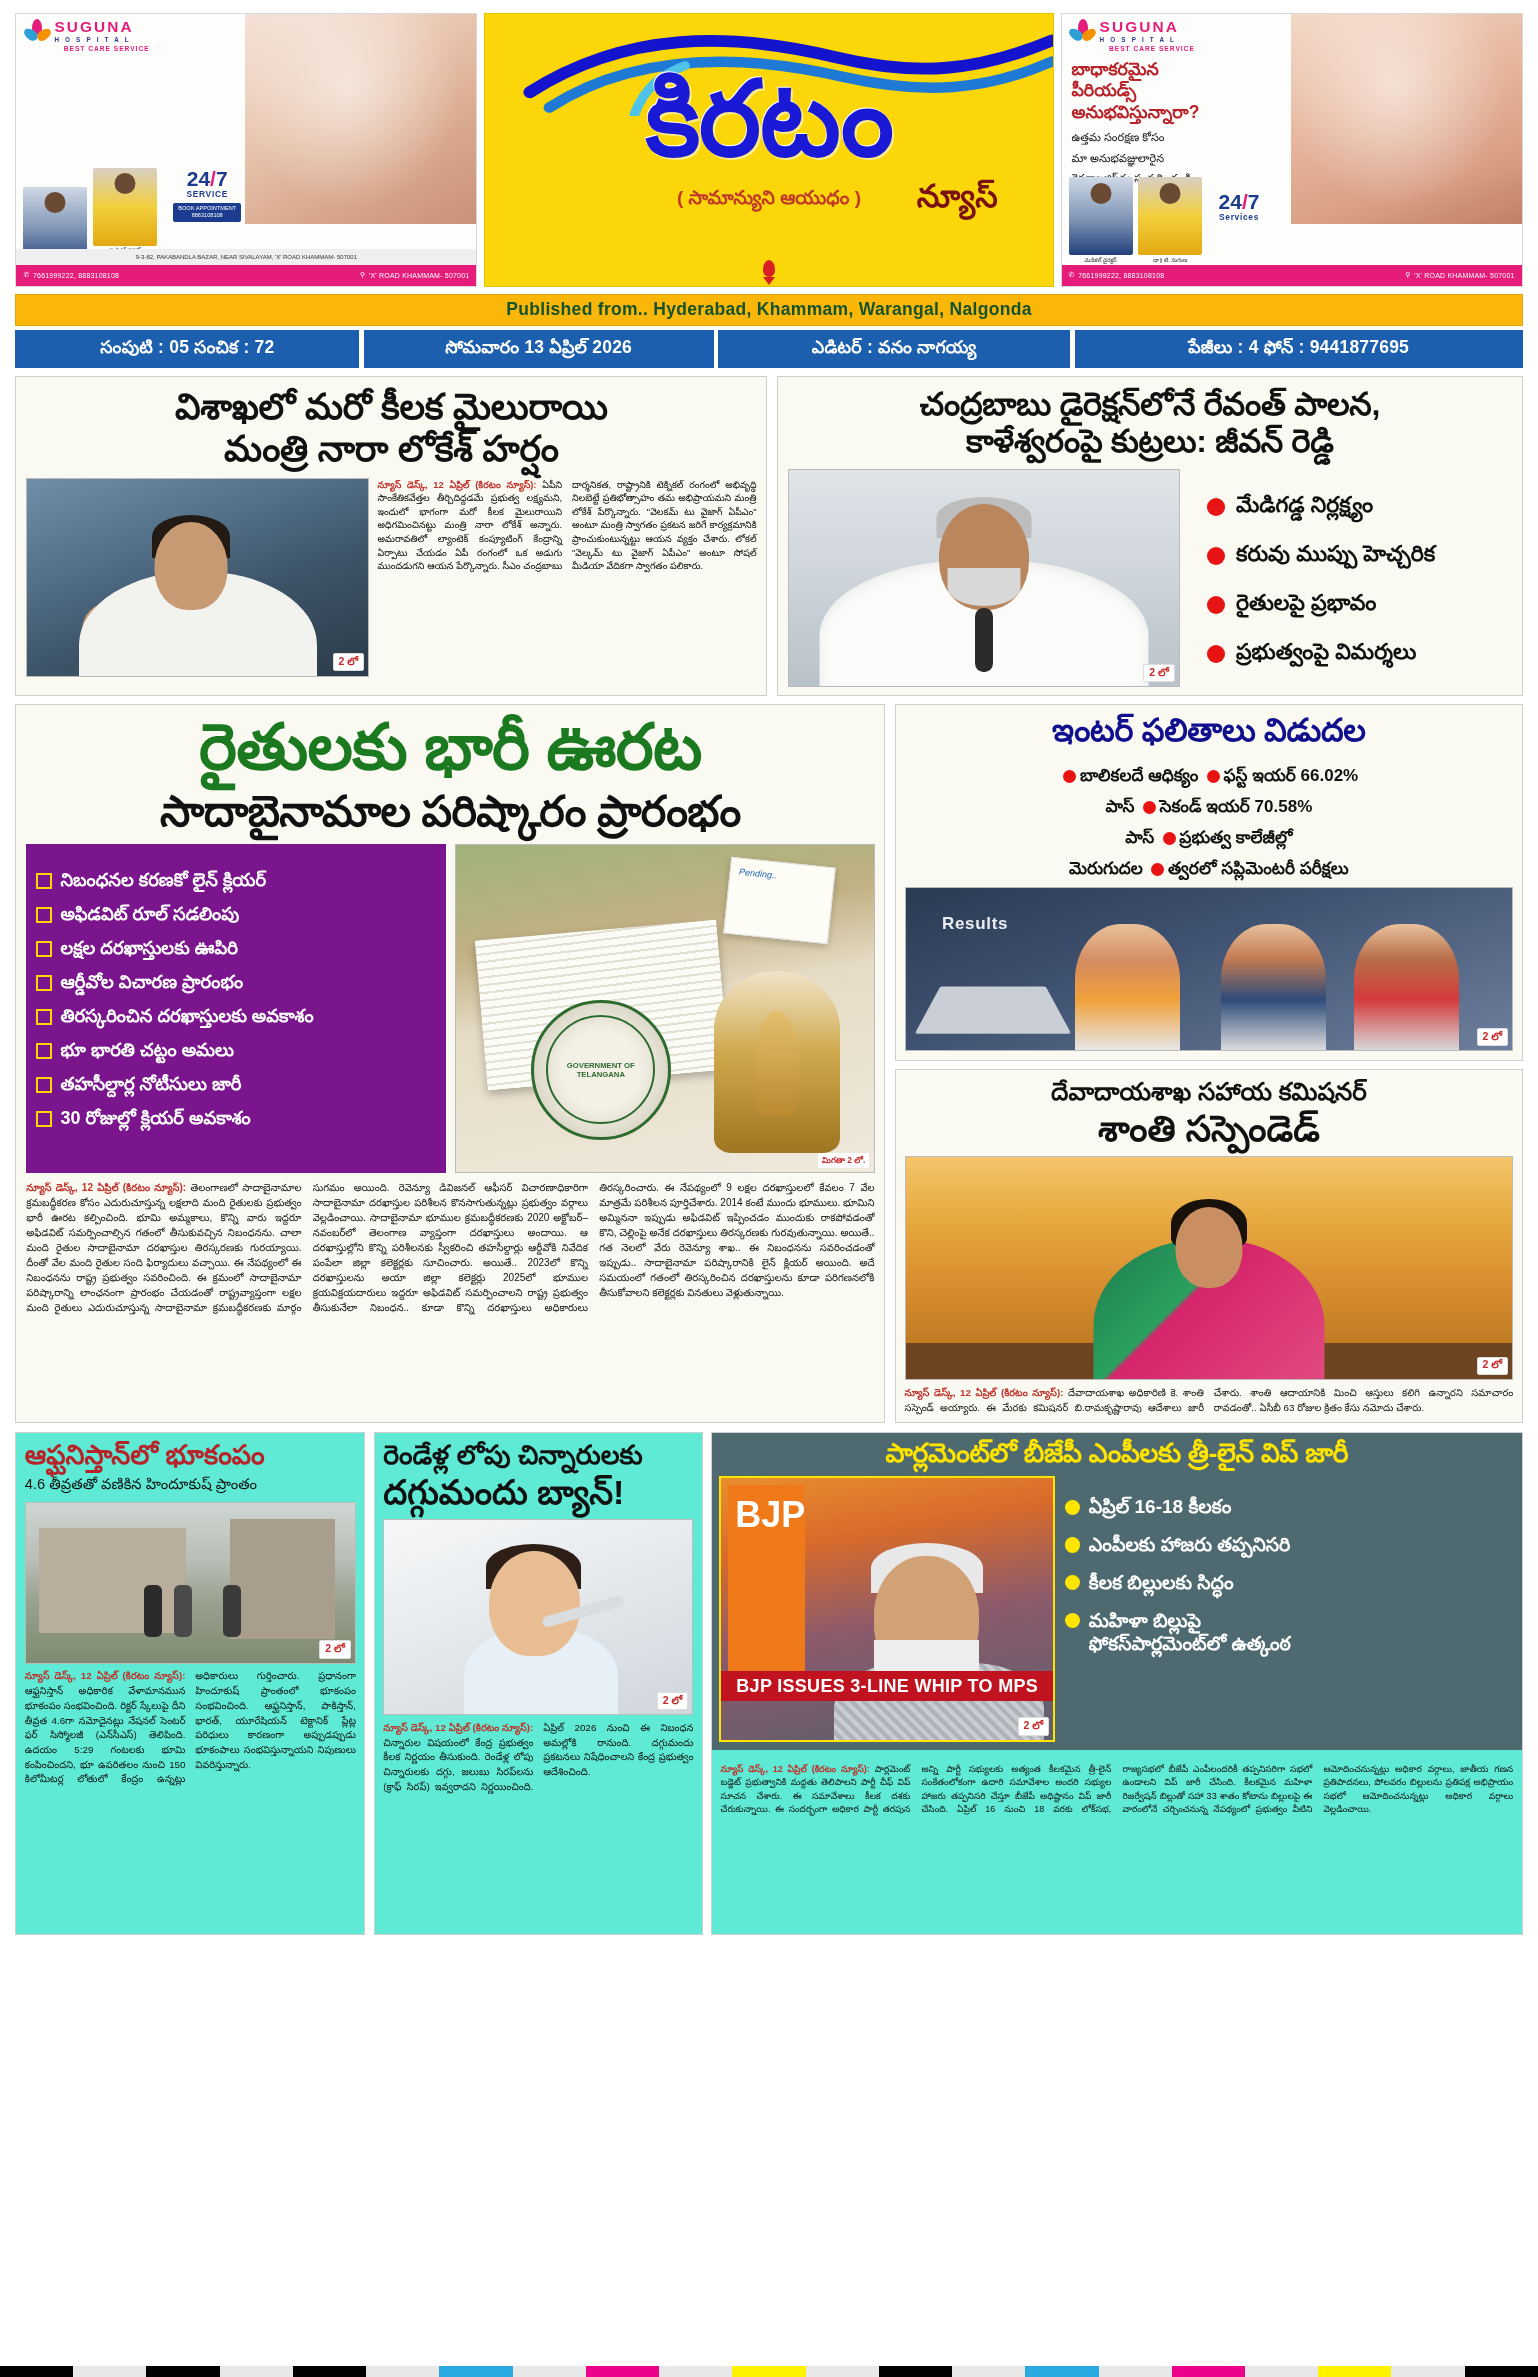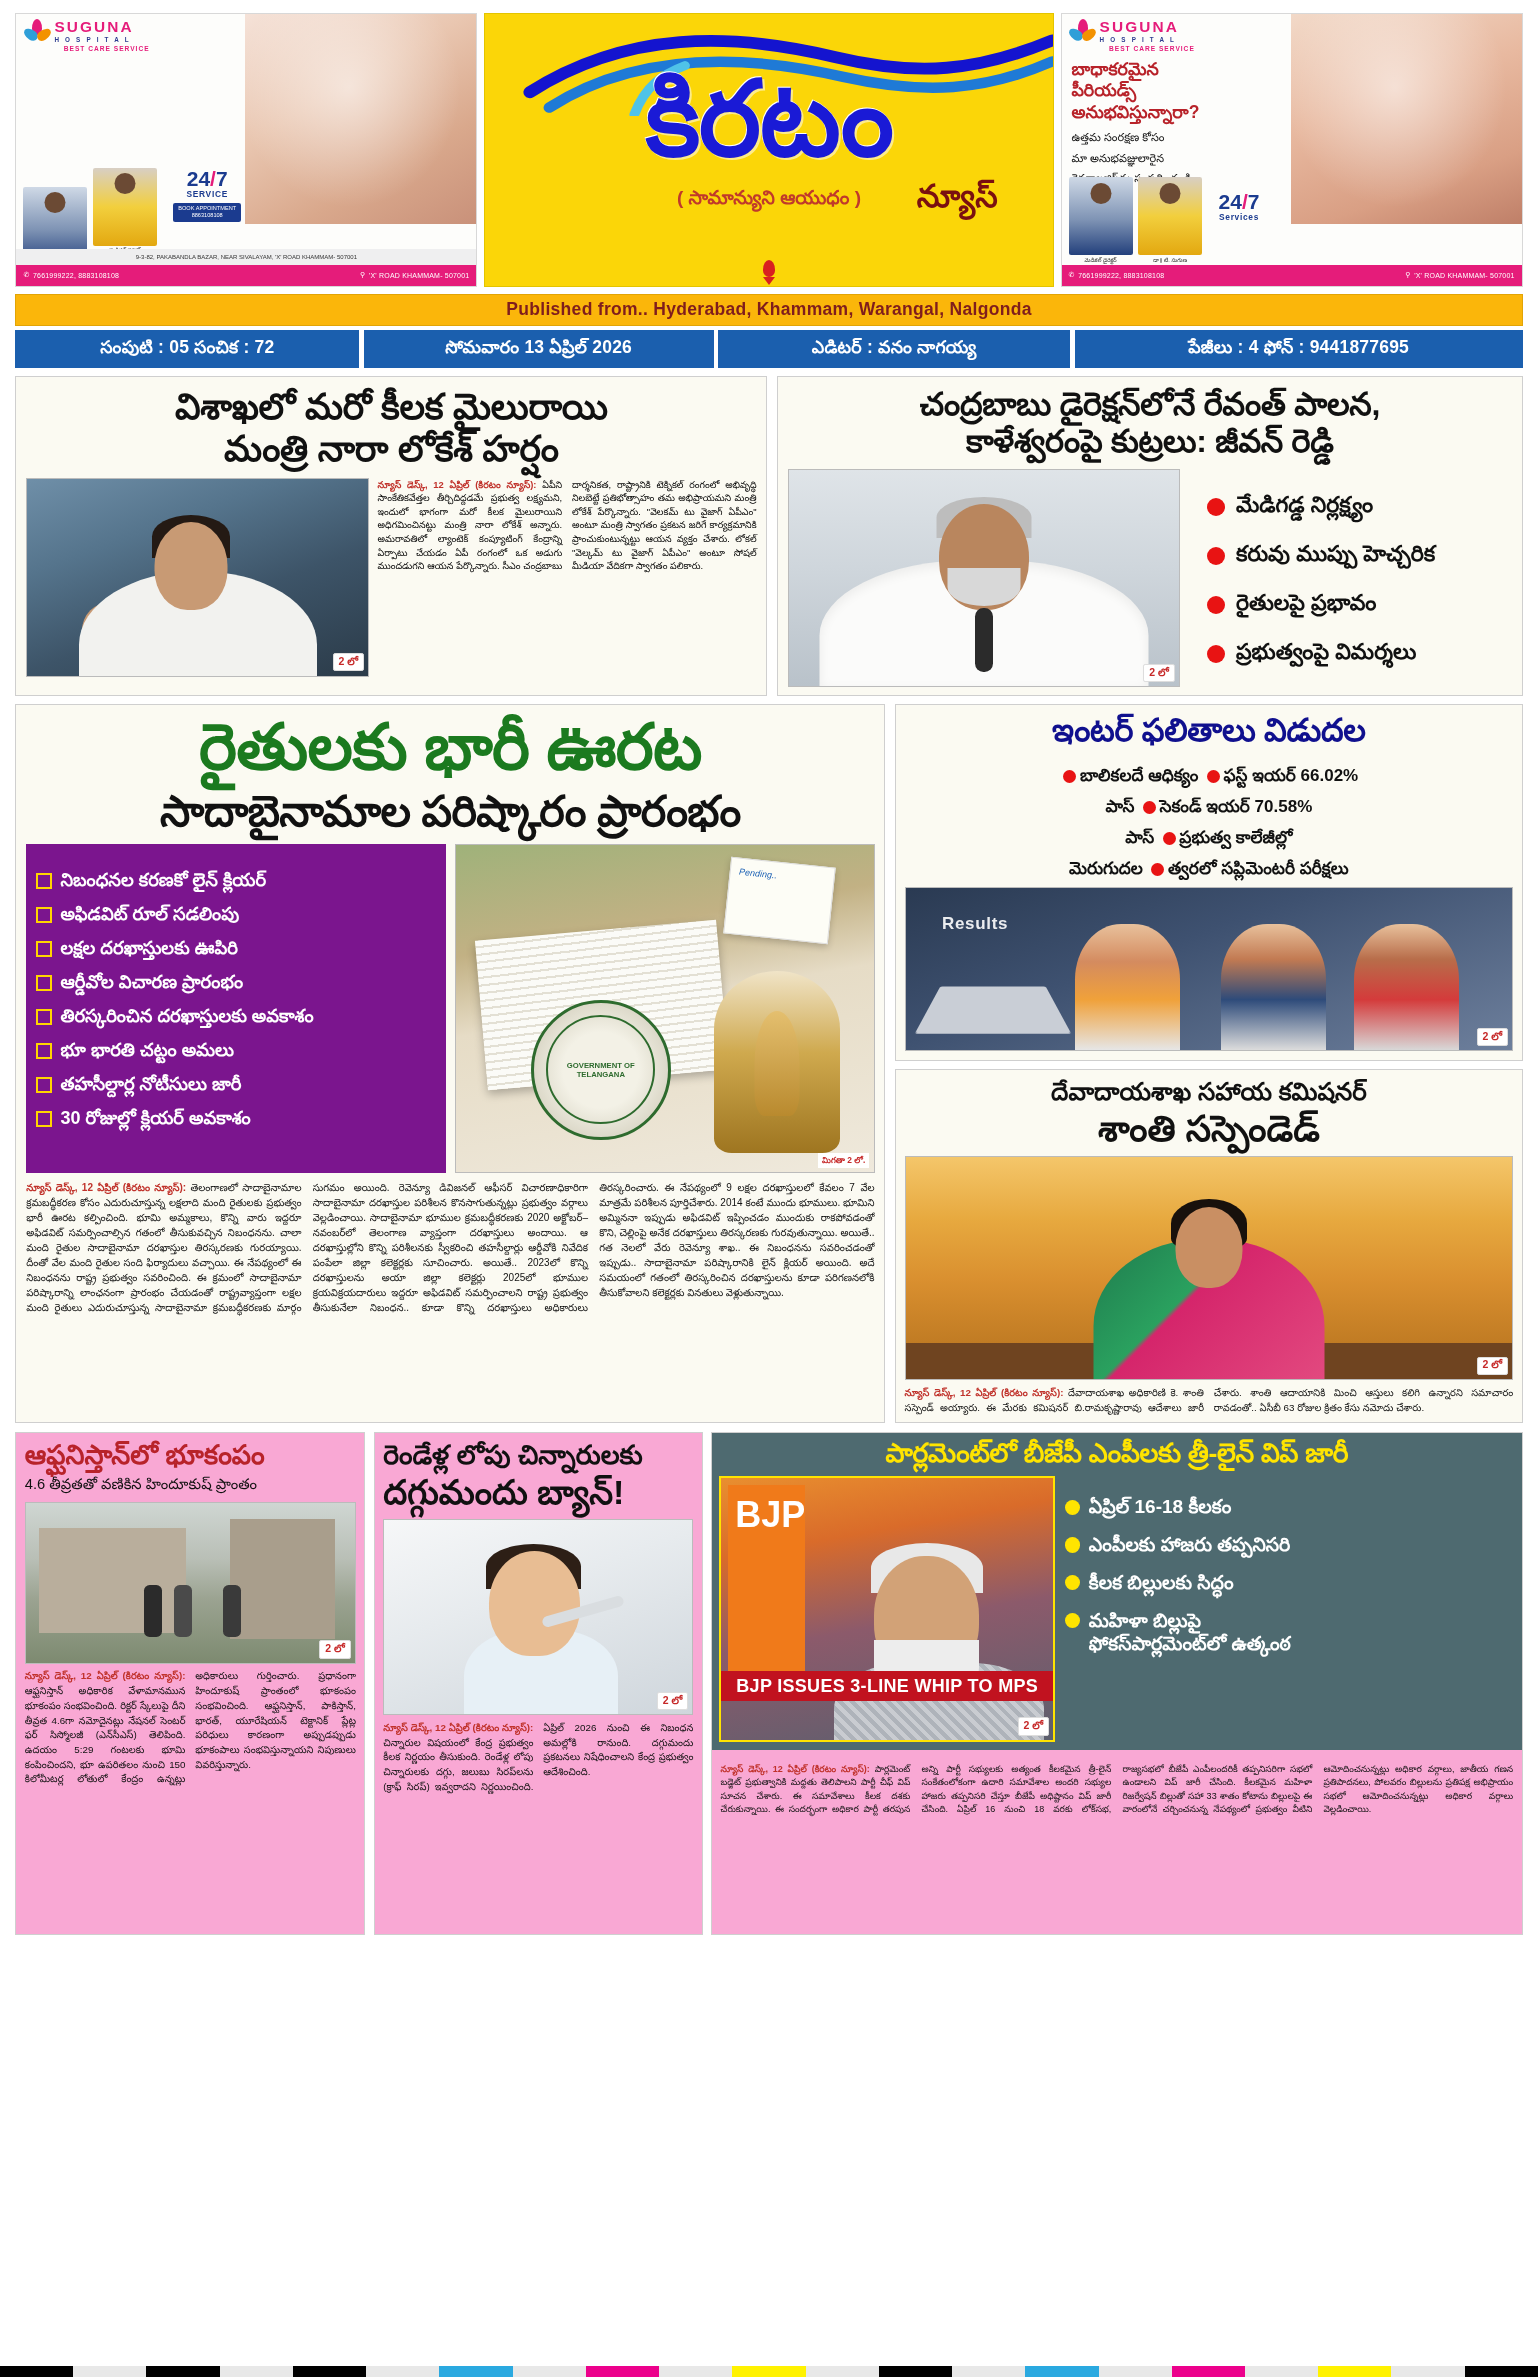--- a/index.html
+++ b/index.html
@@ -65,21 +65,21 @@
   .mh-sub { position:absolute; top:173px; left:0; right:0; text-align:center; font-size:19px; font-weight:bold; color:#c0392b;}
   .mh-news { position:absolute; top:164px; right:55px; font-size:32px; font-weight:bold; color:#7a1010;}
   .mh-loc { position:absolute; bottom:7px; left:0; right:0; text-align:center; }
   .mh-pin { display:inline-block; width:12.6px;height:17px; background:#d92020;
       border-radius:50% 50% 50% 50%/60% 60% 40% 40%; position:relative;}
   .mh-pin:after{content:"";position:absolute;left:50%;top:100%;transform:translateX(-50%);
       border-left:6.3px solid transparent;border-right:6.3px solid transparent;border-top:8.4px solid #d92020;}
 
   
   .pub-bar { margin-top:7px; height:32px; background:#fbb60a; border:0.7px solid #e2a406;
-     display:flex; align-items:center; justify-content:center; font-size:17.5px; font-weight:bold; color:#7f1d1d; letter-spacing:0.3px;}
+     display:flex; align-items:center; justify-content:center; font-size:17.5px; font-weight:bold; color:#14532d; letter-spacing:0.3px;}
 
   
   .info-bar { margin-top:4.2px; display:flex; gap:4.2px; height:38px; }
   .info-cell { background:#1b5fae; color:#fff; display:flex; align-items:center; justify-content:center;
       font-size:17.5px; font-weight:bold; letter-spacing:0.2px; }
   .ic1{width:344px;} .ic2{width:350px;} .ic3{flex:1;} .ic4{width:448px;}
 
   
   .row1 { display:flex; gap:9.8px; margin-top:8.4px; }
   .col-a { width:752px; }
@@ -180,21 +180,21 @@
      border-radius:48% 48% 0 0/62% 62% 0 0;}
   .ph-shanti .face { position:absolute; left:50%; top:50px; transform:translateX(-50%);
      width:67px;height:81px;border-radius:50% 50% 46% 46%;background:#c98f63;}
   .ph-shanti .hair { position:absolute; left:50%; top:42px; transform:translateX(-50%);
      width:76px;height:49px;border-radius:50% 50% 20% 20%;background:#18110c;}
   .ph-shanti .desk { position:absolute; left:0; right:0; bottom:0; height:36px; background:#6f4420;}
 
   
   .row3 { display:flex; gap:8.4px; margin-top:8.4px; }
   .b1 { width:350px; } .b2 { width:329px; } .b3 { flex:1; }
-  .box { border:0.7px solid #cfcfcf; background:#f9a8d4; padding:7px 8.4px 7px 8.4px; height:503px; overflow:hidden; }
+  .box { border:0.7px solid #cfcfcf; background:#5eead4; padding:7px 8.4px 7px 8.4px; height:503px; overflow:hidden; }
   .b-h-red { font-size:27px; font-weight:bold; color:#b8232a; line-height:1.12;}
   .b-sub { font-size:14.7px; color:#111; margin-top:5.6px; font-weight:500;}
   .ph-quake { height:162px; margin-top:6.3px; position:relative; overflow:hidden; border:0.7px solid #bbb;
       background: linear-gradient(180deg,#cfd6d2 0%,#b9bfb6 35%,#9ba391 60%,#7d8a70 100%);}
   .ph-quake .wall { position:absolute; left:4%; top:16%; width:147px;height:105px;background:#b9ae9c; }
   .ph-quake .wall2{ position:absolute; right:6%; top:10%; width:105px;height:120px;background:#a99e8c; }
   .ph-quake .p { position:absolute; bottom:16%; width:18px;height:52px;background:#2b2b2b;border-radius:5.6px;}
   .ph-quake .p1{left:36%;} .ph-quake .p2{left:45%;background:#4a4a4a;} .ph-quake .p3{left:60%;background:#3a3a3a;}
 
   .b-h-blk { font-size:26.6px; font-weight:bold; color:#111; line-height:1.2;}

